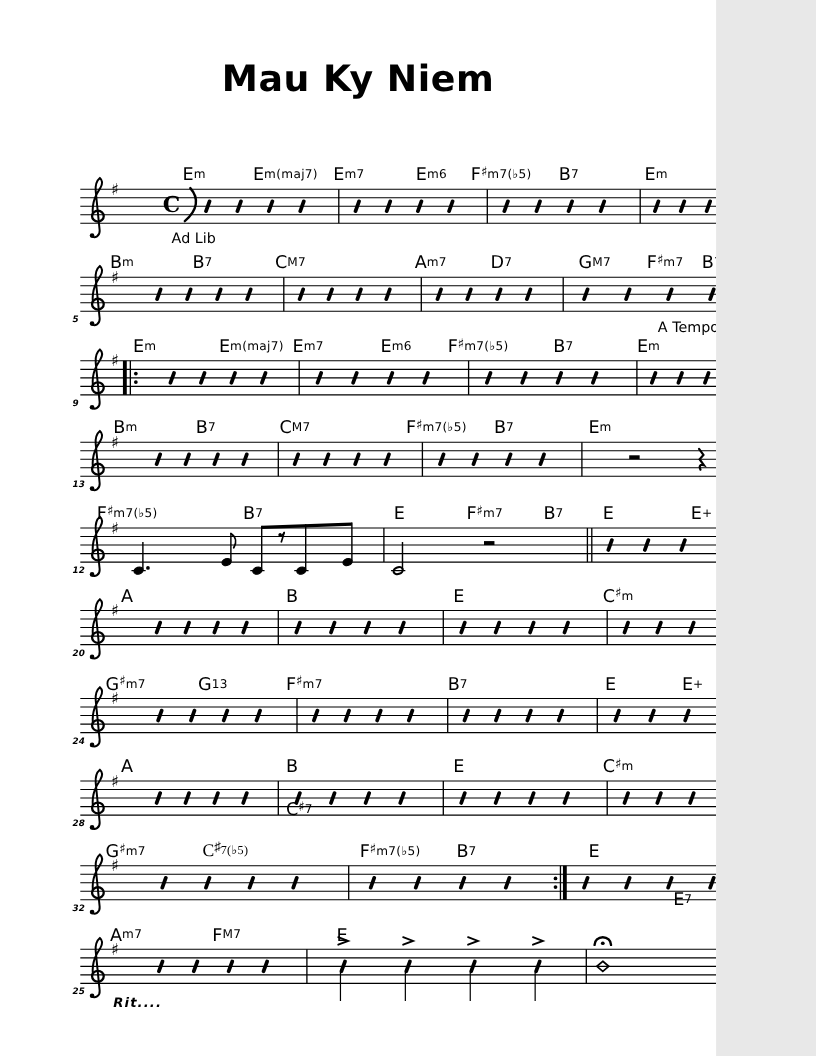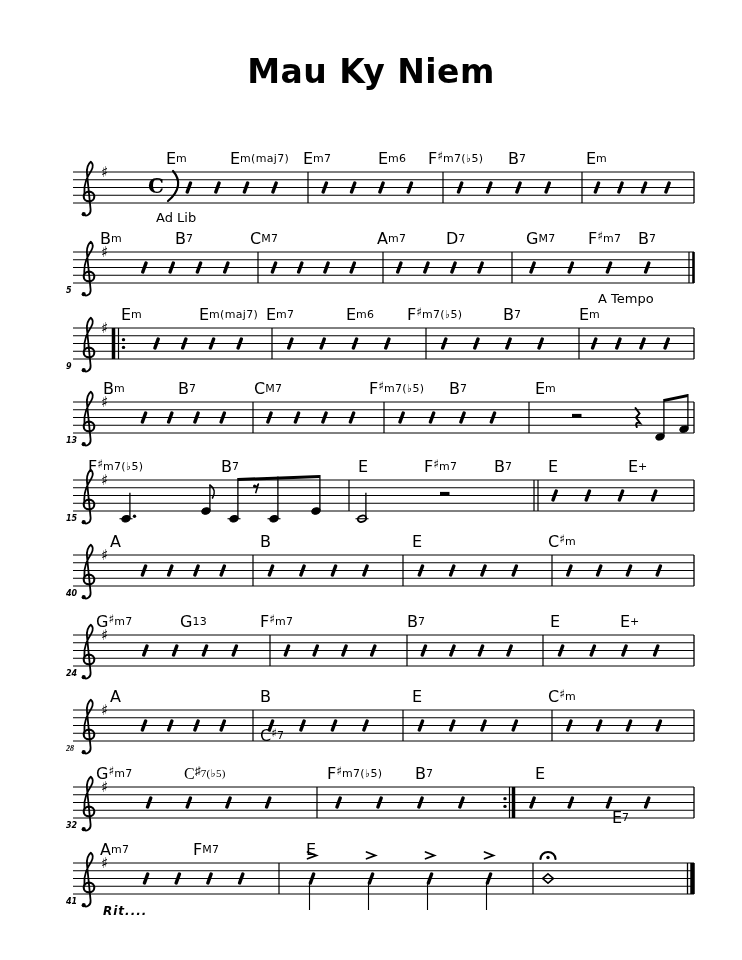--- a/index.html
+++ b/index.html
@@ -1,16 +1,16 @@
 <!DOCTYPE html>
 <html><head>
 <meta charset="utf-8">
 <style>
   html,body{margin:0;padding:0;background:#e8e8e8;}
-  .page{position:relative;width:742px;height:960px;background:#ffffff;overflow:hidden;
+  .page{position:relative;width:651px;height:960px;background:#ffffff;overflow:hidden;
         font-family:"DejaVu Sans",sans-serif;color:#000;}
   .title{position:absolute;top:52px;left:0;width:100%;text-align:center;margin:0;
          font-size:33px;font-weight:600;letter-spacing:.5px;color:#000;}
   #score-svg{position:absolute;left:0;top:0;}
   #overlay{position:absolute;left:0;top:0;width:742px;height:960px;pointer-events:none;}
   .chord{position:absolute;white-space:nowrap;line-height:17px;font-weight:500;}
   .chord .root{font-size:16px;}
   .chord .acc{font-size:12px;position:relative;top:-4px;}
   .chord .sfx{font-size:11px;position:relative;top:-2px;letter-spacing:.3px;}
   .mnum{position:absolute;font-size:8px;font-style:italic;font-weight:600;}
@@ -370,45 +370,45 @@
       <div class="chord" style="left: 449px; top: 380px;"><span class="root">B</span><span class="sfx">7</span></div>
       <div class="chord" style="left: 535px; top: 380px;"><span class="root">E</span><span class="sfx">m</span></div>
       <div class="mnum" style="left: 66px; top: 436px;">13</div>
       <div class="chord" style="left: 88px; top: 458px;"><span class="root">F</span><span class="acc">♯</span><span class="sfx">m7(♭5)</span></div>
       <div class="chord" style="left: 221px; top: 458px;"><span class="root">B</span><span class="sfx">7</span></div>
       <div class="chord" style="left: 358px; top: 458px;"><span class="root">E</span></div>
       <div class="chord" style="left: 424px; top: 458px;"><span class="root">F</span><span class="acc">♯</span><span class="sfx">m7</span></div>
       <div class="chord" style="left: 494px; top: 458px;"><span class="root">B</span><span class="sfx">7</span></div>
       <div class="chord" style="left: 548px; top: 458px;"><span class="root">E</span></div>
       <div class="chord" style="left: 628px; top: 458px;"><span class="root">E</span><span class="sfx">+</span></div>
-      <div class="mnum" style="left: 66px; top: 514px;">15</div>
+      <div class="mnum" style="left: 66px; top: 514px;">12</div>
       <div class="chord" style="left: 110px; top: 533px;"><span class="root">A</span></div>
       <div class="chord" style="left: 260px; top: 533px;"><span class="root">B</span></div>
       <div class="chord" style="left: 412px; top: 533px;"><span class="root">E</span></div>
       <div class="chord" style="left: 548px; top: 533px;"><span class="root">C</span><span class="acc">♯</span><span class="sfx">m</span></div>
-      <div class="mnum" style="left: 66px; top: 589px;">40</div>
+      <div class="mnum" style="left: 66px; top: 589px;">20</div>
       <div class="chord" style="left: 96px; top: 613px;"><span class="root">G</span><span class="acc">♯</span><span class="sfx">m7</span></div>
       <div class="chord" style="left: 180px; top: 613px;"><span class="root">G</span><span class="sfx">13</span></div>
       <div class="chord" style="left: 260px; top: 613px;"><span class="root">F</span><span class="acc">♯</span><span class="sfx">m7</span></div>
       <div class="chord" style="left: 407px; top: 613px;"><span class="root">B</span><span class="sfx">7</span></div>
       <div class="chord" style="left: 550px; top: 613px;"><span class="root">E</span></div>
       <div class="chord" style="left: 620px; top: 613px;"><span class="root">E</span><span class="sfx">+</span></div>
       <div class="mnum" style="left: 66px; top: 669px; font-style: italic;">24</div>
       <div class="chord" style="left: 110px; top: 688px;"><span class="root">A</span></div>
       <div class="chord" style="left: 260px; top: 688px;"><span class="root">B</span></div>
       <div class="chord" style="left: 412px; top: 688px;"><span class="root">E</span></div>
       <div class="chord" style="left: 548px; top: 688px;"><span class="root">C</span><span class="acc">♯</span><span class="sfx">m</span></div>
-      <div class="mnum" style="left: 66px; top: 744px; font-family: Liberation Serif, serif;">28</div>
+      <div class="mnum" style="left: 66px; top: 744px;">28</div>
       <div class="chord" style="left: 96px; top: 765px;"><span class="root">G</span><span class="acc">♯</span><span class="sfx">m7</span></div>
       <div class="chord" style="left: 184px; top: 765px; font-family: Liberation Serif, serif;"><span class="root">C</span><span class="acc">♯</span><span class="sfx">7(♭5)</span></div>
       <div class="chord" style="left: 260px; top: 727px;"><span class="root">C</span><span class="acc">♯</span><span class="sfx">7</span></div>
       <div class="chord" style="left: 327px; top: 765px;"><span class="root">F</span><span class="acc">♯</span><span class="sfx">m7(♭5)</span></div>
       <div class="chord" style="left: 415px; top: 765px;"><span class="root">B</span><span class="sfx">7</span></div>
       <div class="chord" style="left: 535px; top: 765px;"><span class="root">E</span></div>
       <div class="chord" style="left: 612px; top: 809px;"><span class="root">E</span><span class="sfx">7</span></div>
       <div class="mnum" style="left: 66px; top: 821px; font-style: italic;">32</div>
       <div class="chord" style="left: 100px; top: 841px;"><span class="root">A</span><span class="sfx">m7</span></div>
       <div class="chord" style="left: 193px; top: 841px;"><span class="root">F</span><span class="sfx">M7</span></div>
       <div class="chord" style="left: 306px; top: 841px;"><span class="root">E</span></div>
-      <div class="mnum" style="left: 66px; top: 897px;">41</div>
+      <div class="mnum" style="left: 66px; top: 897px;">25</div>
       <div class="rit" style="left: 103px; top: 904px;">Rit....</div>
     </div>
 </div>
 
 </body></html>

